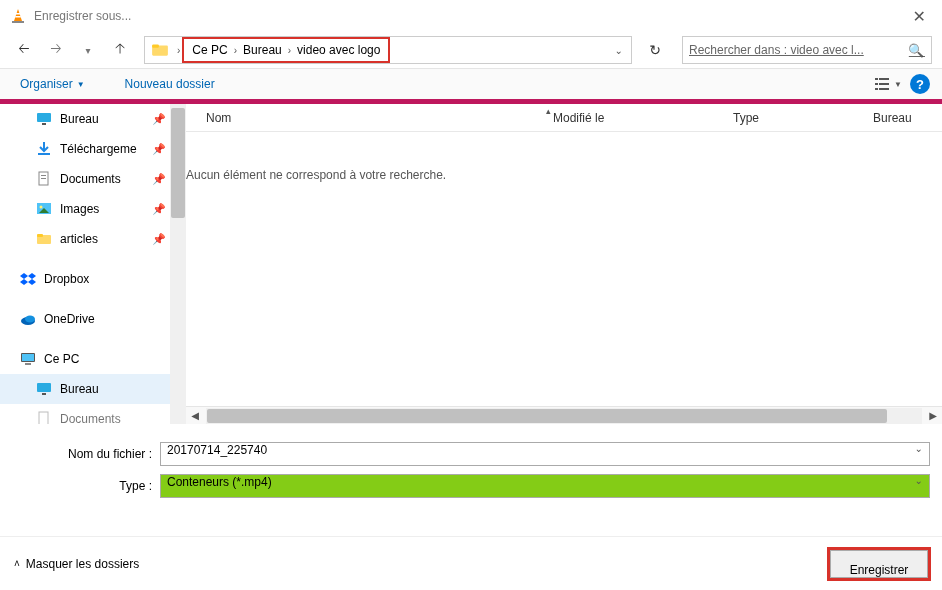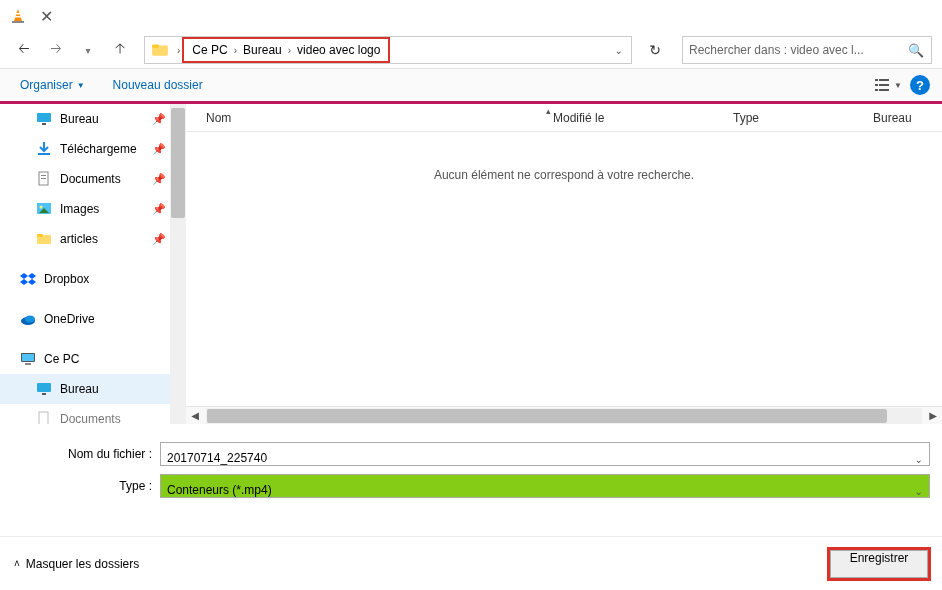--- a/index.html
+++ b/index.html
@@ -13,28 +13,28 @@
 .navbar { height: 36px; display: flex; align-items: center; padding: 4px 10px; gap: 4px; }
 .nav-btn { width: 28px; height: 28px; display: flex; align-items: center; justify-content: center; color: #777; background: transparent; border: none; font-size: 14px; }
 .nav-btn.enabled { color: #333; }
 .breadcrumb-wrap { flex: 1; height: 28px; border: 1px solid #ccc; display: flex; align-items: center; background: #fff; margin-left: 6px; }
 .folder-ico { width: 18px; height: 18px; margin: 0 6px; }
 .breadcrumb { display: flex; align-items: center; height: 100%; border: 2px solid #d8322a; padding: 0 4px; }
 .bc-item { padding: 0 4px; font-size: 12px; }
 .bc-sep { padding: 0 2px; font-size: 10px; color: #555; }
 .bc-drop { margin-left: auto; padding: 0 8px; color: #555; font-size: 10px; }
 .refresh { width: 30px; height: 28px; display: flex; align-items: center; justify-content: center; border: none; background: transparent; font-size: 14px; color: #333; margin-left: 4px; }
-.search-wrap { width: 250px; height: 28px; border: 1px solid #ccc; display: flex; align-items: center; margin-left: 8px; padding: 0 6px; color: #666; }
+.search-wrap { width: 250px; height: 28px; border: 1px solid #ccc; display: flex; align-items: center; margin-left: 8px; padding: 0 6px; color: #666; text-decoration: underline; }
 .search-wrap .ph { flex: 1; overflow: hidden; white-space: nowrap; text-overflow: ellipsis; font-size: 12px; }
 .search-wrap .mag { font-size: 13px; margin-left: 4px; }
 
-.toolbar { height: 36px; border-top: 1px solid #e5e5e5; border-bottom: 3px solid #be185d; background: #fafafa; display: flex; align-items: center; padding: 0 12px; }
+.toolbar { height: 36px; border-top: 1px solid #e5e5e5; border-bottom: 5px solid #be185d; background: #fafafa; display: flex; align-items: center; padding: 0 12px; }
 .tb-btn { color: #0066b3; font-size: 12px; padding: 4px 8px; display: flex; align-items: center; gap: 4px; background: transparent; border: none; }
 .tb-btn .caret { font-size: 8px; }
-.tb-link { color: #0066b3; font-size: 12px; margin-left: 20px; background: transparent; border: none; }
+.tb-link { color: #0066b3; font-size: 12px; margin-left: 32px; background: transparent; border: none; }
 .tb-right { margin-left: auto; display: flex; align-items: center; gap: 8px; }
 .view-opts { display: flex; align-items: center; gap: 4px; color: #555; }
 .help-ico { width: 20px; height: 20px; border-radius: 50%; background: #0078d7; color: #fff; display: flex; align-items: center; justify-content: center; font-size: 13px; font-weight: bold; }
 
 .body-split { display: flex; height: 320px; }
 .sidebar { width: 186px; overflow: hidden; position: relative; }
 .sb-scroll { position: absolute; right: 0; top: 0; width: 16px; height: 100%; background: #f0f0f0; }
 .sb-thumb { width: 14px; height: 110px; background: #c0c0c0; margin: 4px auto 0; border-radius: 2px; }
 .sb-item { height: 30px; display: flex; align-items: center; padding-left: 36px; gap: 8px; font-size: 12px; position: relative; }
 .sb-item.selected { background: #e5f1fb; }
@@ -42,51 +42,52 @@
 .sb-item.group { padding-left: 20px; margin-top: 10px; }
 .ico16 { width: 16px; height: 16px; flex-shrink: 0; }
 
 .content { flex: 1; position: relative; display: flex; flex-direction: column; }
 .cols { height: 28px; display: flex; align-items: center; border-bottom: 1px solid #e8e8e8; padding-left: 20px; font-size: 12px; color: #333; }
 .col-name { width: 320px; display: flex; align-items: center; }
 .col-mod { width: 180px; margin-left: 27px; }
 .col-type { width: 140px; }
 .col-size { flex: 1; }
 .sort-caret { margin: 0 auto; font-size: 9px; color: #555; position: absolute; left: 360px; top: 2px; }
-.empty-msg { text-align: center; margin-top: 36px; color: #555; font-size: 12px; }
+.empty-msg { margin-top: 36px; color: #555; font-size: 12px; }
 .hscroll { height: 18px; border-top: 1px solid #e5e5e5; display: flex; align-items: center; background: #f8f8f8; margin-top: auto; }
 .hscroll .track { flex: 1; height: 16px; background: #f0f0f0; margin: 0 2px; position: relative; }
 .hscroll .track .hthumb { width: 680px; height: 14px; background: #c0c0c0; position: absolute; left: 1px; top: 1px; border-radius: 2px; }
 .hscroll .arr { width: 18px; text-align: center; font-size: 10px; color: #555; }
 
 .form-area { padding: 18px 12px 6px; }
 .form-row { display: flex; align-items: center; margin-bottom: 8px; }
 .form-label { width: 148px; text-align: right; padding-right: 8px; font-size: 12px; }
-.form-ctrl { flex: 1; height: 24px; border: 1px solid #aaa; display: flex; align-items: flex-end; padding: 0 6px; font-size: 12px; background: #fff; }
+.form-ctrl { flex: 1; height: 24px; border: 1px solid #aaa; display: flex; align-items: flex-start; padding: 0 6px; font-size: 12px; background: #fff; }
 .form-ctrl .dd { margin-left: auto; font-size: 10px; color: #555; }
 .form-ctrl.combo { background: #84cc16; }
 
 .footer { position: absolute; bottom: 0; left: 0; right: 0; height: 54px; display: flex; align-items: center; padding: 0 14px; background: #fff; border-top: 1px solid #eee; }
 .hide-folders { display: flex; align-items: center; gap: 6px; font-size: 12px; background: transparent; border: none; }
 .footer-btns { margin-left: auto; display: flex; gap: 14px; }
-.btn { width: 98px; height: 28px; border: 1px solid #aaa; background: #efefef; font-size: 12px; display: flex; align-items: flex-start; justify-content: center; }
+.btn { width: 98px; height: 28px; border: 1px solid #aaa; background: #efefef; font-size: 12px; display: flex; align-items: flex-end; justify-content: center; }
 .btn.primary-mark { outline: 3px solid #d8322a; outline-offset: 0; }
 
 svg { display: block; }
 </style>
 </head>
 <body>
 
 <div class="titlebar">
   <svg class="vlc-cone" viewBox="0 0 16 16">
       <polygon points="8,1 12,13 4,13" fill="#ff8c00"></polygon>
       <rect x="6" y="5" width="4" height="1.5" fill="#fff"></rect>
       <rect x="5.2" y="8" width="5.6" height="1.5" fill="#fff"></rect>
       <rect x="2" y="13" width="12" height="2" fill="#888"></rect>
     </svg>
+  <span class="title-text">Enregistrer sous...</span>
   <span class="close">✕</span>
 </div>
 
 <div class="navbar">
   <button class="nav-btn enabled">🡠</button>
   <button class="nav-btn">🡢</button>
   <button class="nav-btn" style="font-size:10px;">▾</button>
   <button class="nav-btn enabled">🡡</button>
   <div class="breadcrumb-wrap">
     <svg class="folder-ico" viewBox="0 0 16 16">

